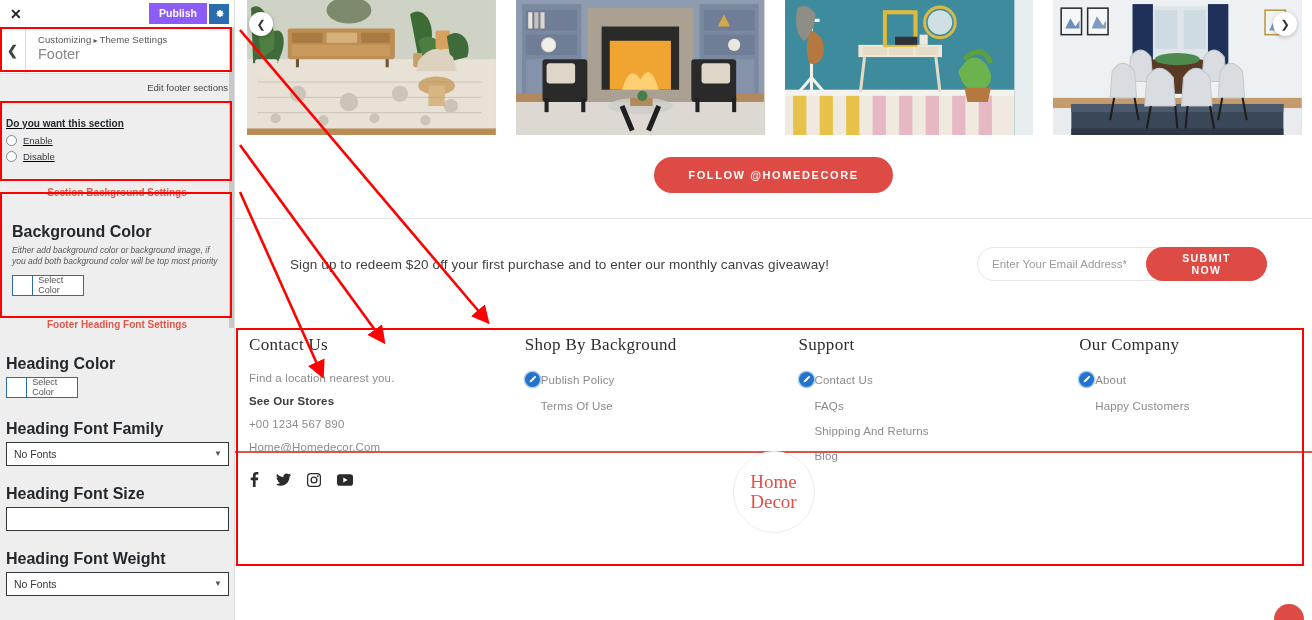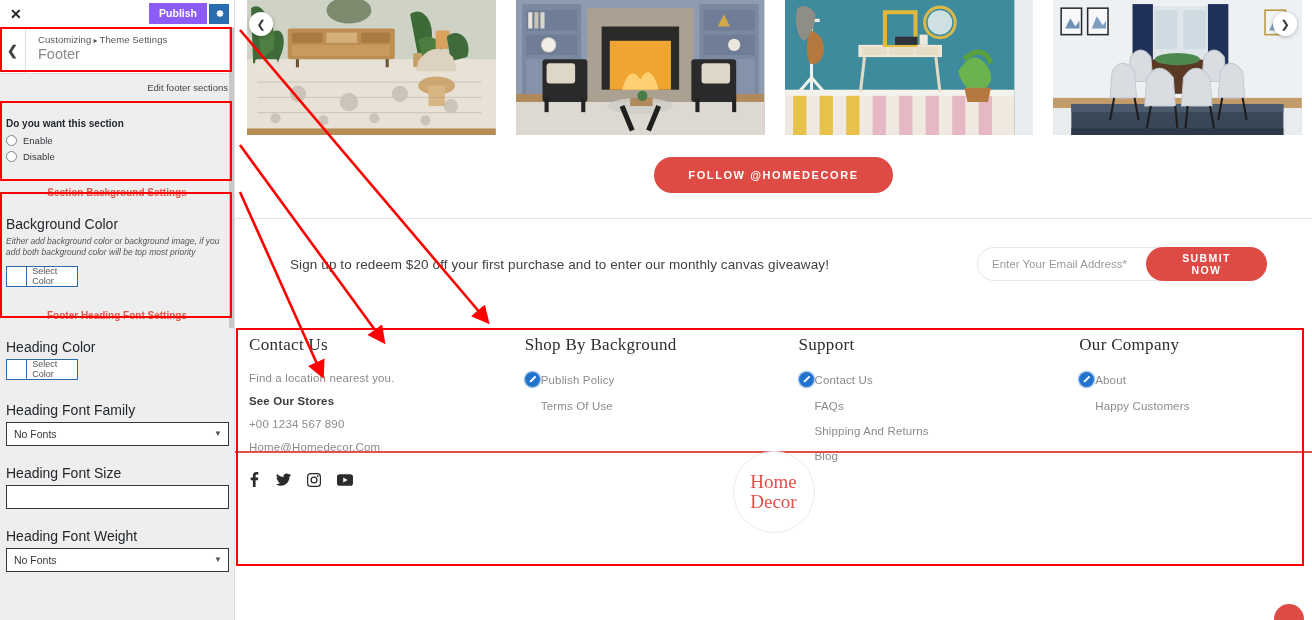--- a/index.html
+++ b/index.html
@@ -51,34 +51,34 @@
     border-right: 1px solid #ddd; cursor: pointer;
     font-size: 13px; color: #444; font-weight: 700;
   }
   .sb-header-txt { padding: 6px 0 0 12px; }
   .sb-crumb { font-size: 9.5px; color: #555; letter-spacing: .1px; }
   .sb-crumb .sep { font-size: 8px; padding: 0 2px; }
   .sb-title { font-size: 14.5px; color: #888; margin-top: 1px; font-weight: 400; }
 
   .sb-note { font-size: 9.5px; color: #444; padding: 8px 6px 7px; text-align: right; }
 
-  .sb-block { padding: 8px 6px 10px; background: #eeeeee; }
+  .sb-block { padding: 8px 6px 10px; background: #eeeeee; text-decoration: underline; }
   .sb-q { font-size: 10px; font-weight: 700; color: #23282d; margin: 10px 0 6px; }
   .radio-row { display: flex; align-items: center; gap: 6px; margin: 5px 0; cursor: pointer; }
   .radio {
     width: 11px; height: 11px; border: 1px solid #7e8993; border-radius: 50%;
     background: #fff; flex: 0 0 11px;
   }
   .radio-lbl { font-size: 9.5px; color: #32373c; }
 
   .sec-title {
     text-align: center; color: #e2574c; font-size: 10px; font-weight: 700;
     padding: 10px 0 12px;
   }
-  .fld-label { font-size: 14px; font-weight: 400; color: #23282d; margin: 6px 0 4px; }
+  .fld-label { font-size: 16px; font-weight: 700; color: #23282d; margin: 13px 0 4px; }
   .fld-desc { font-size: 8.5px; color: #555; font-style: italic; line-height: 1.35; margin-bottom: 7px; }
 
   .color-picker {
     display: inline-flex; border: 1px solid #2b6cb0; height: 21px; width: 72px;
     background: #fff; cursor: pointer; align-items: stretch;
   }
   .color-swatch { width: 22px; background: #fff; border-right: 1px solid #2b6cb0; }
   .color-txt { font-size: 9px; color: #555; display: flex; align-items: center; padding-left: 5px; }
 
   .select-box {
@@ -246,21 +246,21 @@
       <div class="radio-row">
         <span class="radio"></span>
         <span class="radio-lbl">Enable</span>
       </div>
       <div class="radio-row">
         <span class="radio"></span>
         <span class="radio-lbl">Disable</span>
       </div>
     </div>
 
-    <div style="padding:0 6px;">
+    <div style="padding:0 12px;">
       <div class="sec-title">Section Background Settings</div>
       <div class="fld-label">Background Color</div>
       <div class="fld-desc">Either add background color or background image, if you add both background color will be top most priority</div>
       <div class="color-picker">
         <span class="color-swatch"></span>
         <span class="color-txt">Select Color</span>
       </div>
     </div>
 
     <div style="padding:0 6px;">

